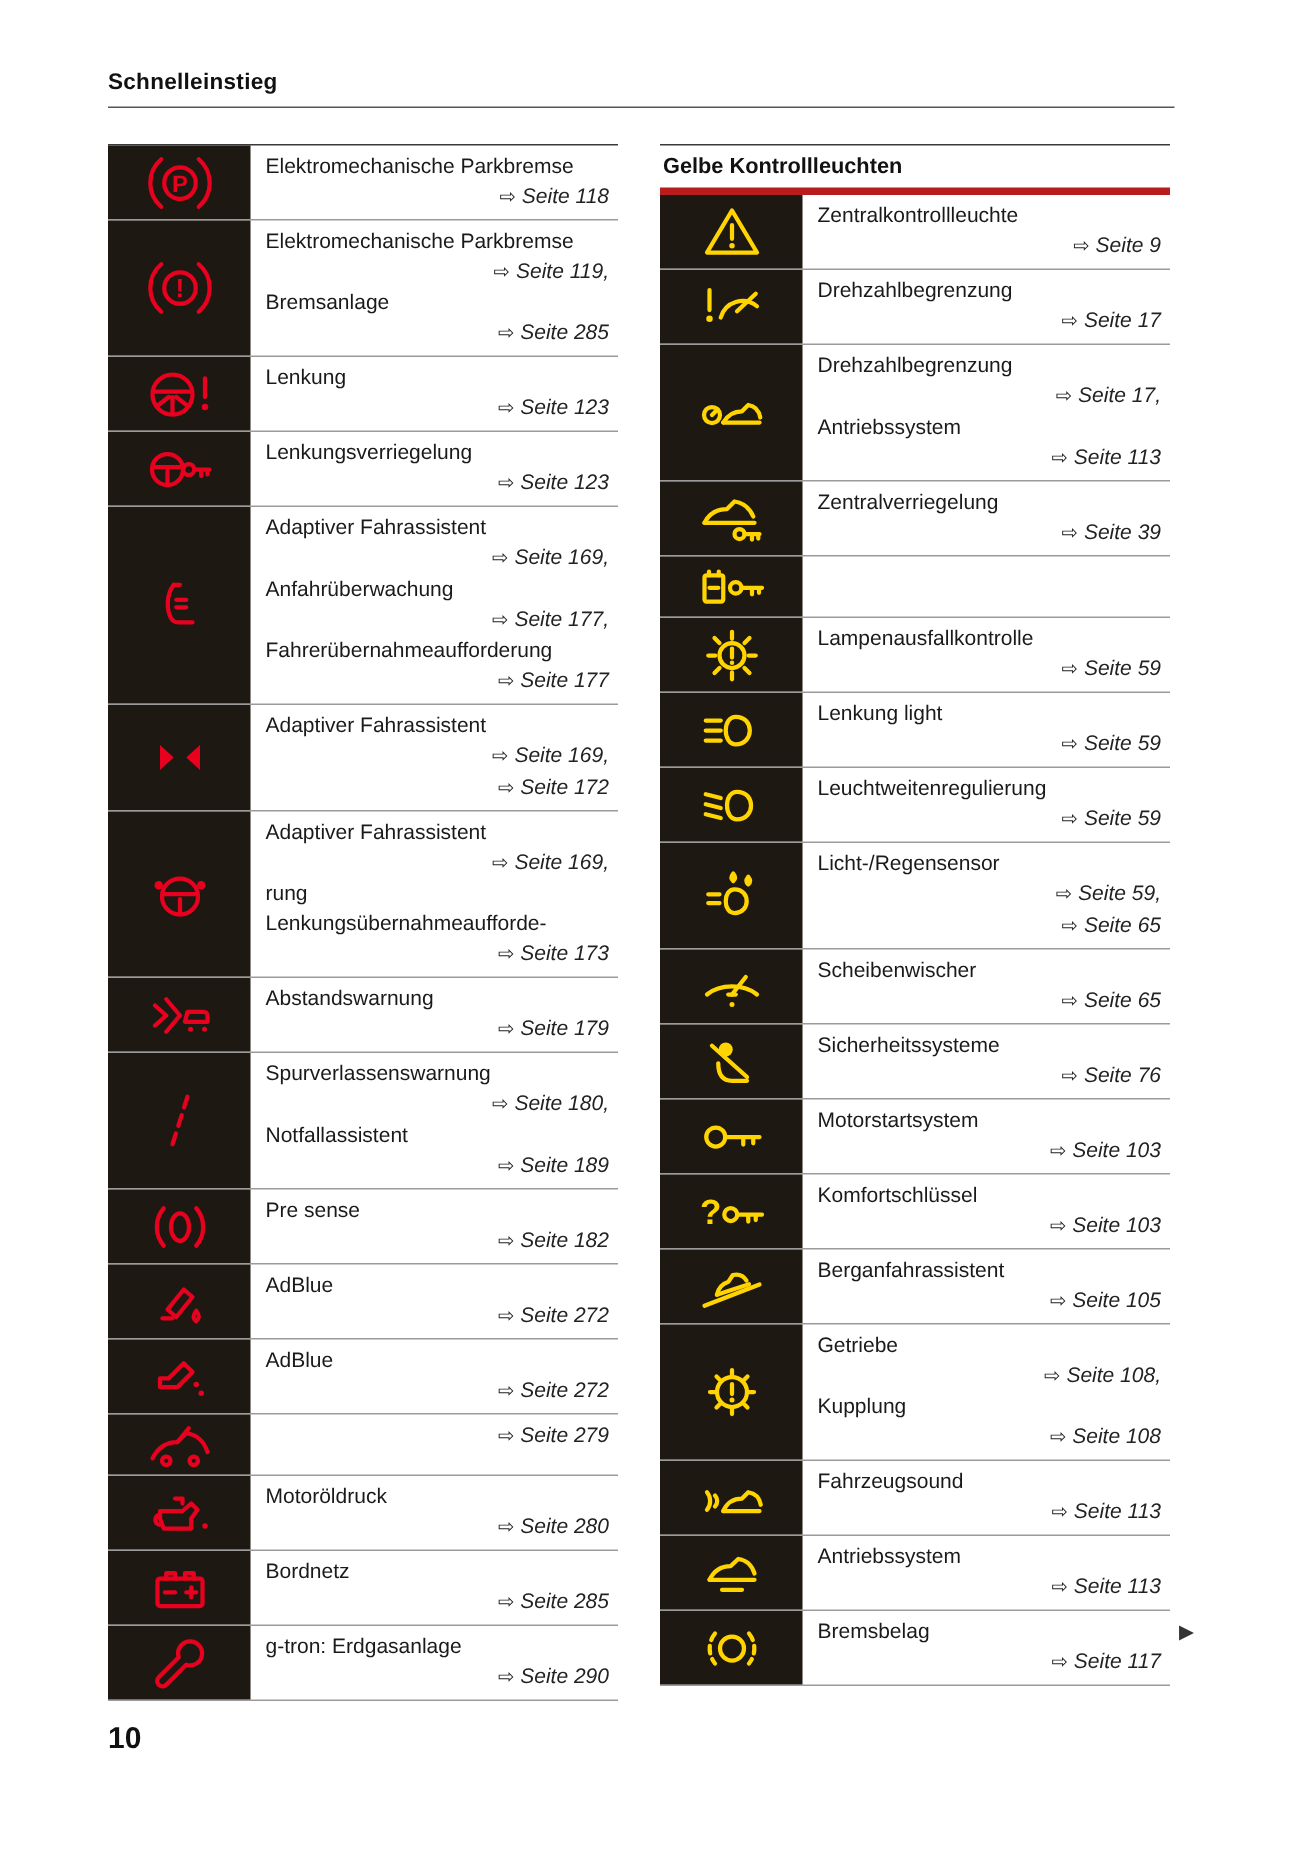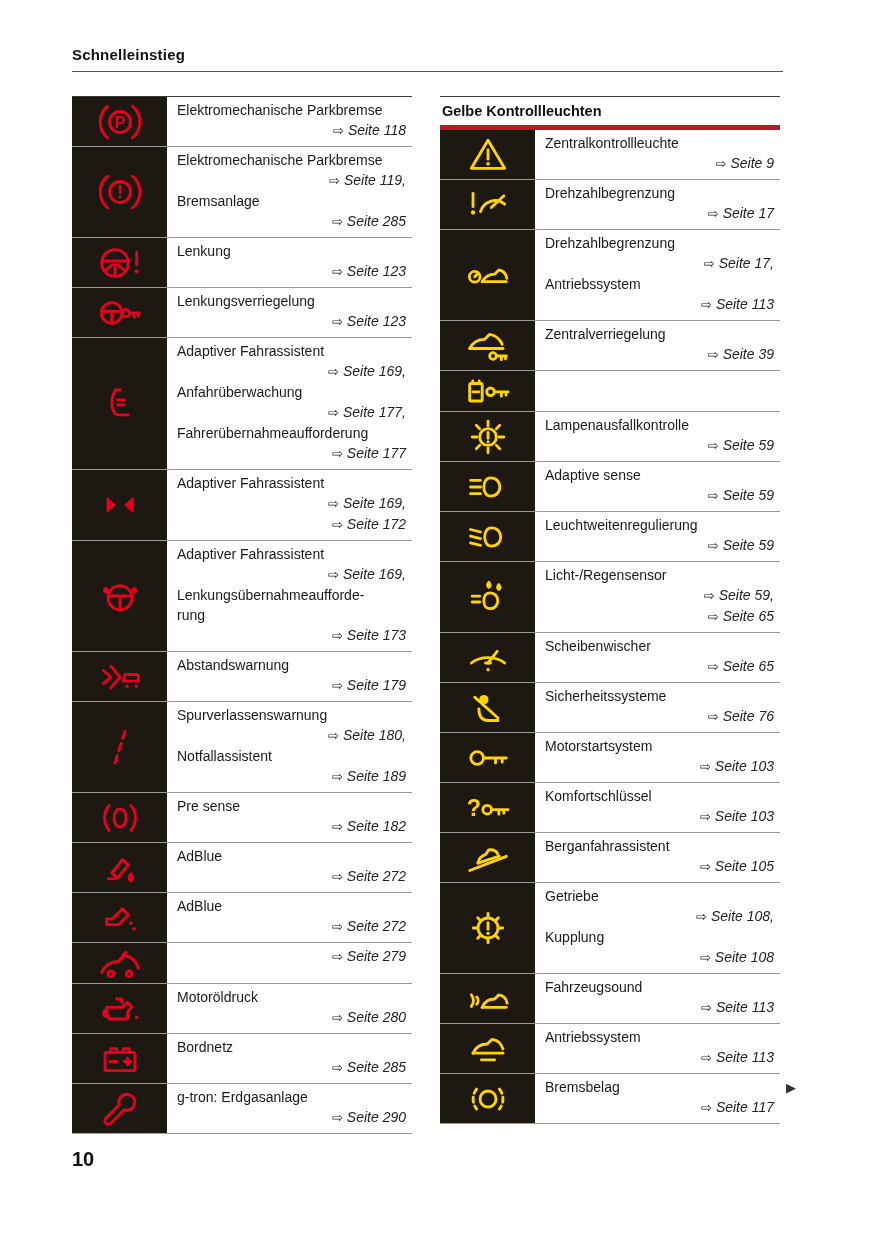--- a/index.html
+++ b/index.html
@@ -136,22 +136,22 @@
               <svg viewBox="0 0 24 24">
                 <circle class="s" cx="12" cy="13" r="7.2"></circle>
                 <path class="s" d="M5 12h14M12 14v6"></path>
                 <circle cx="3.5" cy="8.5" r="1.7" fill="currentColor"></circle>
                 <circle cx="20.5" cy="8.5" r="1.7" fill="currentColor"></circle>
               </svg>
             </div>
             <div class="text-cell">
               <div class="line">Adaptiver Fahrassistent</div>
               <div class="line ref"><span class="arrow">⇨</span><span>Seite 169,</span></div>
+              <div class="line">rung</div>
               <div class="line">Lenkungsübernahmeaufforde-</div>
-              <div class="line">rung</div>
               <div class="line ref"><span class="arrow">⇨</span><span>Seite 173</span></div>
             </div>
           </div>
           <div class="row">
             <div class="icon-cell red">
               <svg viewBox="0 0 26 24">
                 <path class="s" d="M3 8l4.5 4L3 16M7.5 5.5L13 12l-5.5 6.5"></path>
                 <path class="s" d="M16 10.5h6.5a1.5 1.5 0 0 1 1.5 1.5v2.5h-9z"></path>
                 <circle cx="17.2" cy="17.5" r="1" fill="currentColor"></circle>
                 <circle cx="22.8" cy="17.5" r="1" fill="currentColor"></circle>
@@ -353,21 +353,21 @@
             </div>
           </div>
           <div class="row">
             <div class="icon-cell yellow">
               <svg viewBox="0 0 26 24">
                 <path class="s" d="M14.5 6.5c7.5 0 7.5 11 0 11-2.5 0-4-2.5-4-5.5s1.5-5.5 4-5.5z"></path>
                 <path class="s" d="M2.5 8h6M2.5 12h6M2.5 16h6"></path>
               </svg>
             </div>
             <div class="text-cell">
-              <div class="line">Adaptive sense</div>
+              <div class="line">Lenkung light</div>
               <div class="line ref"><span class="arrow">⇨</span><span>Seite 59</span></div>
             </div>
           </div>
           <div class="row">
             <div class="icon-cell yellow">
               <svg viewBox="0 0 26 24">
                 <path class="s" d="M15 6.5c7.5 0 7.5 11 0 11-2.5 0-4-2.5-4-5.5s1.5-5.5 4-5.5z"></path>
                 <path class="s" d="M2.5 7.5l6 1.5M2.5 11.5l6 1.5M2.5 15.5l6 1.5"></path>
               </svg>
             </div>

